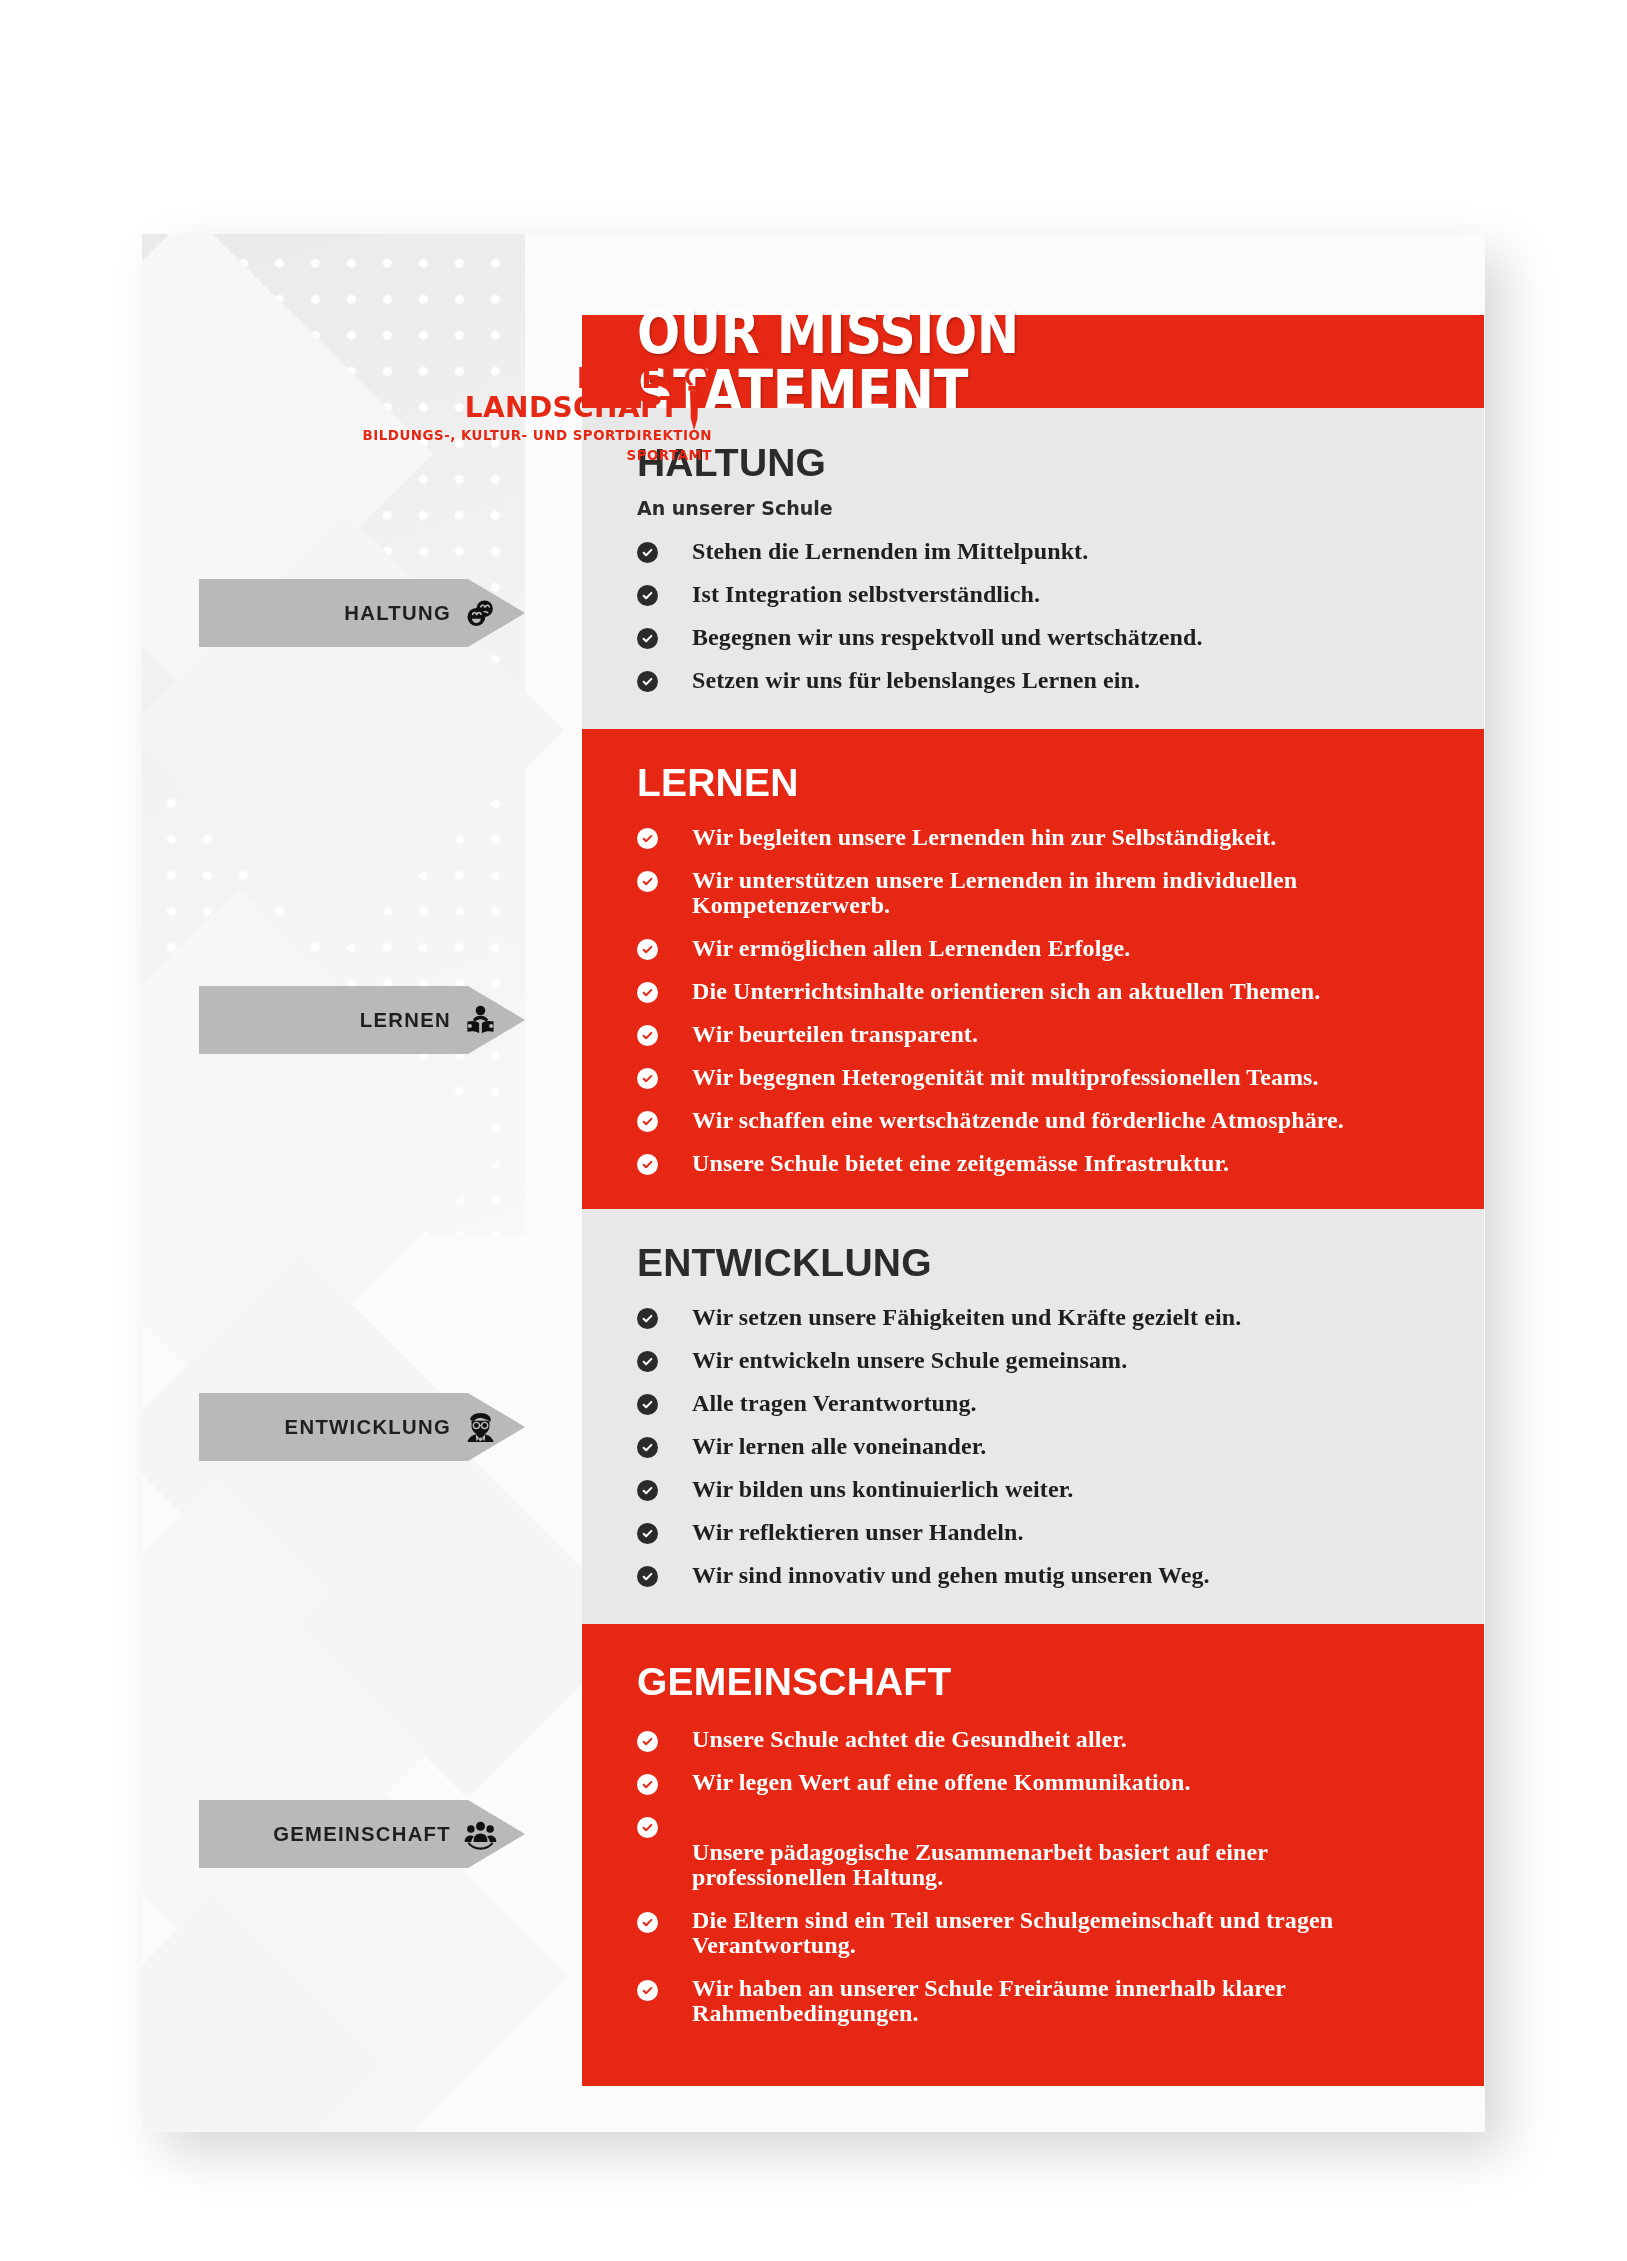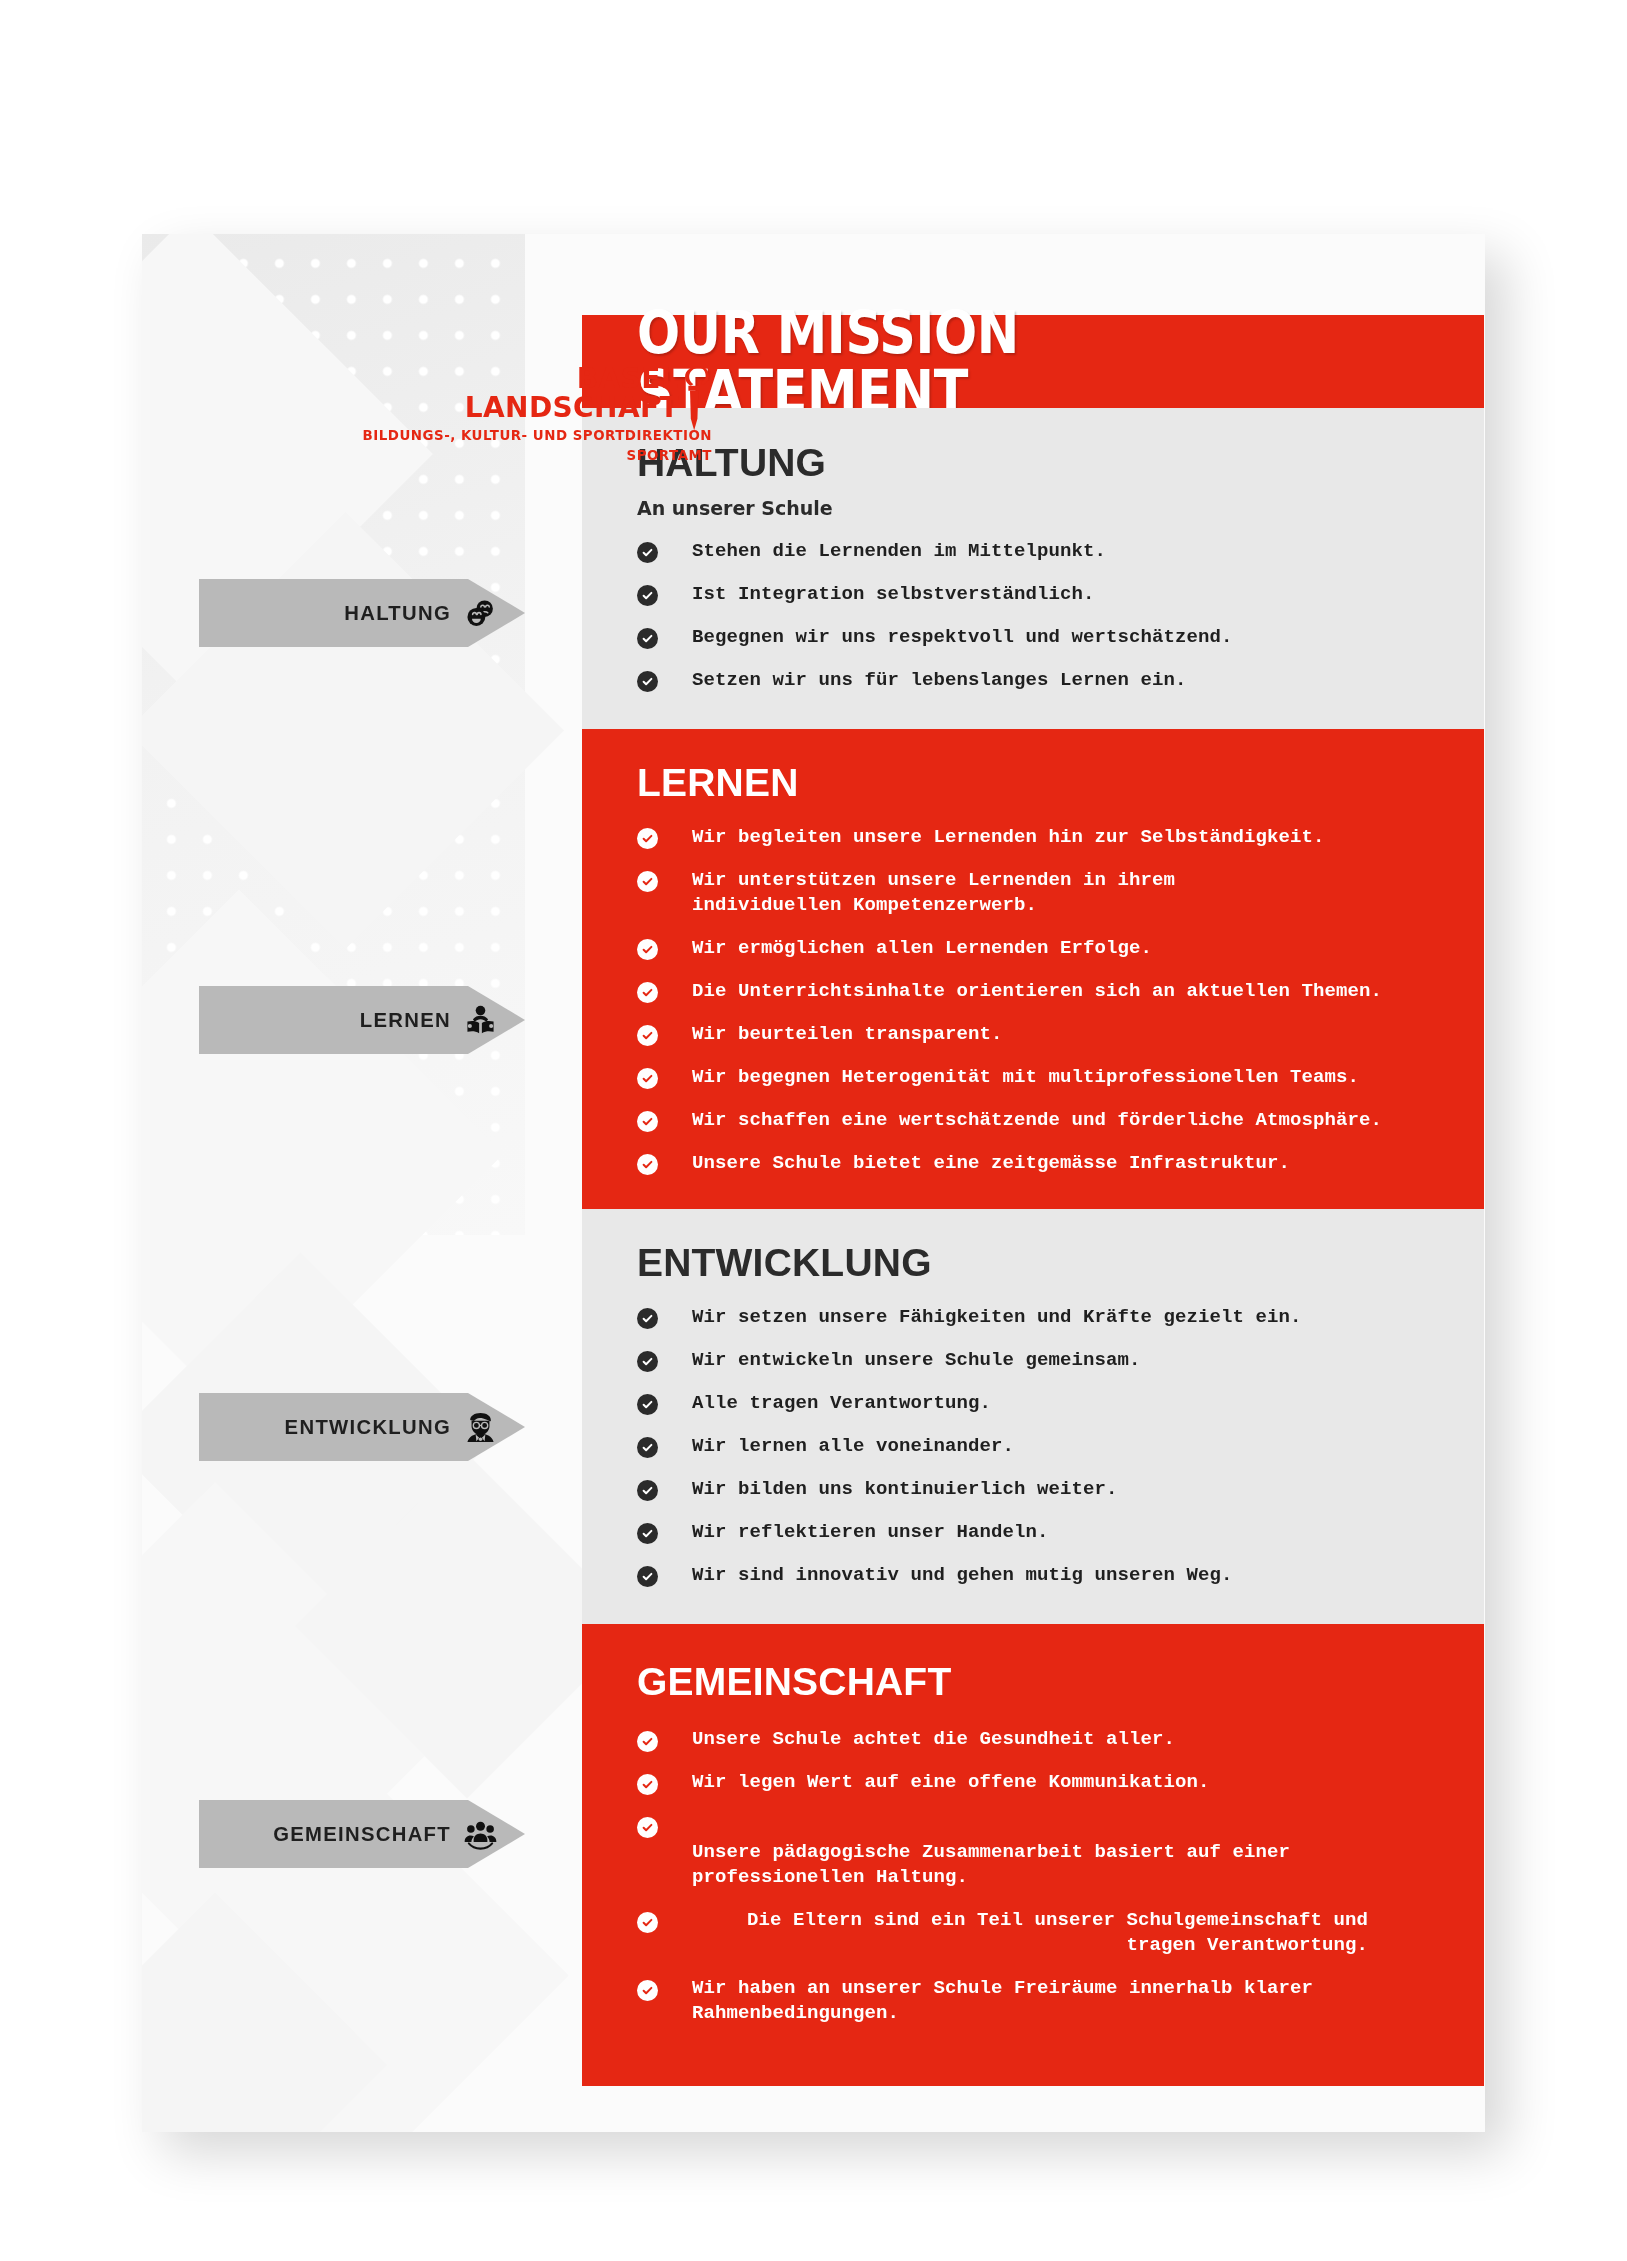--- a/index.html
+++ b/index.html
@@ -162,23 +162,23 @@
     align-items: center;
     justify-content: center;
   }
   .band.gray .chk { background: #2b2b2b; }
   .band.red  .chk { background: #ffffff; }
   .chk svg { width: 13px; height: 13px; display: block; }
   .band.gray .chk svg path { stroke: #ffffff; }
   .band.red  .chk svg path { stroke: #e52713; }
 
   .btext {
-    font-family: Liberation Mono, monospace;
-    font-weight: bold;
-    font-size: 19px;
+    font-family: Liberation Serif, serif;
+    font-weight: bold;
+    font-size: 24px;
     line-height: 25px;
     letter-spacing: 0.1px;
   }
   .band.gray .btext { color: #1f1f1f; }
   .band.red  .btext { color: #ffffff; }
 
   
   .tab {
     position: absolute;
     left: 57px;
@@ -446,21 +446,21 @@
                 </svg>
               </span>
             <span class="btext" style="max-width:635px;margin-top:27px;">Unsere pädagogische Zusammenarbeit basiert auf einer professionellen Haltung.</span>
           </li>
           <li>
             <span class="chk">
                 <svg viewBox="0 0 16 16">
                   <path d="M3.2 8.3l3.1 3.1 6.5-6.6" fill="none" stroke-width="2.4" stroke-linecap="round" stroke-linejoin="round"></path>
                 </svg>
               </span>
-            <span class="btext" style="max-width:676px;text-align:right;">Die Eltern sind ein Teil unserer Schulgemeinschaft und tragen Verantwortung.</span>
+            <span class="btext" style="max-width:676px;">Die Eltern sind ein Teil unserer Schulgemeinschaft und tragen Verantwortung.</span>
           </li>
           <li>
             <span class="chk">
                 <svg viewBox="0 0 16 16">
                   <path d="M3.2 8.3l3.1 3.1 6.5-6.6" fill="none" stroke-width="2.4" stroke-linecap="round" stroke-linejoin="round"></path>
                 </svg>
               </span>
             <span class="btext" style="max-width:643px;">Wir haben an unserer Schule Freiräume innerhalb klarer Rahmenbedingungen.</span>
           </li>
         </ul>

